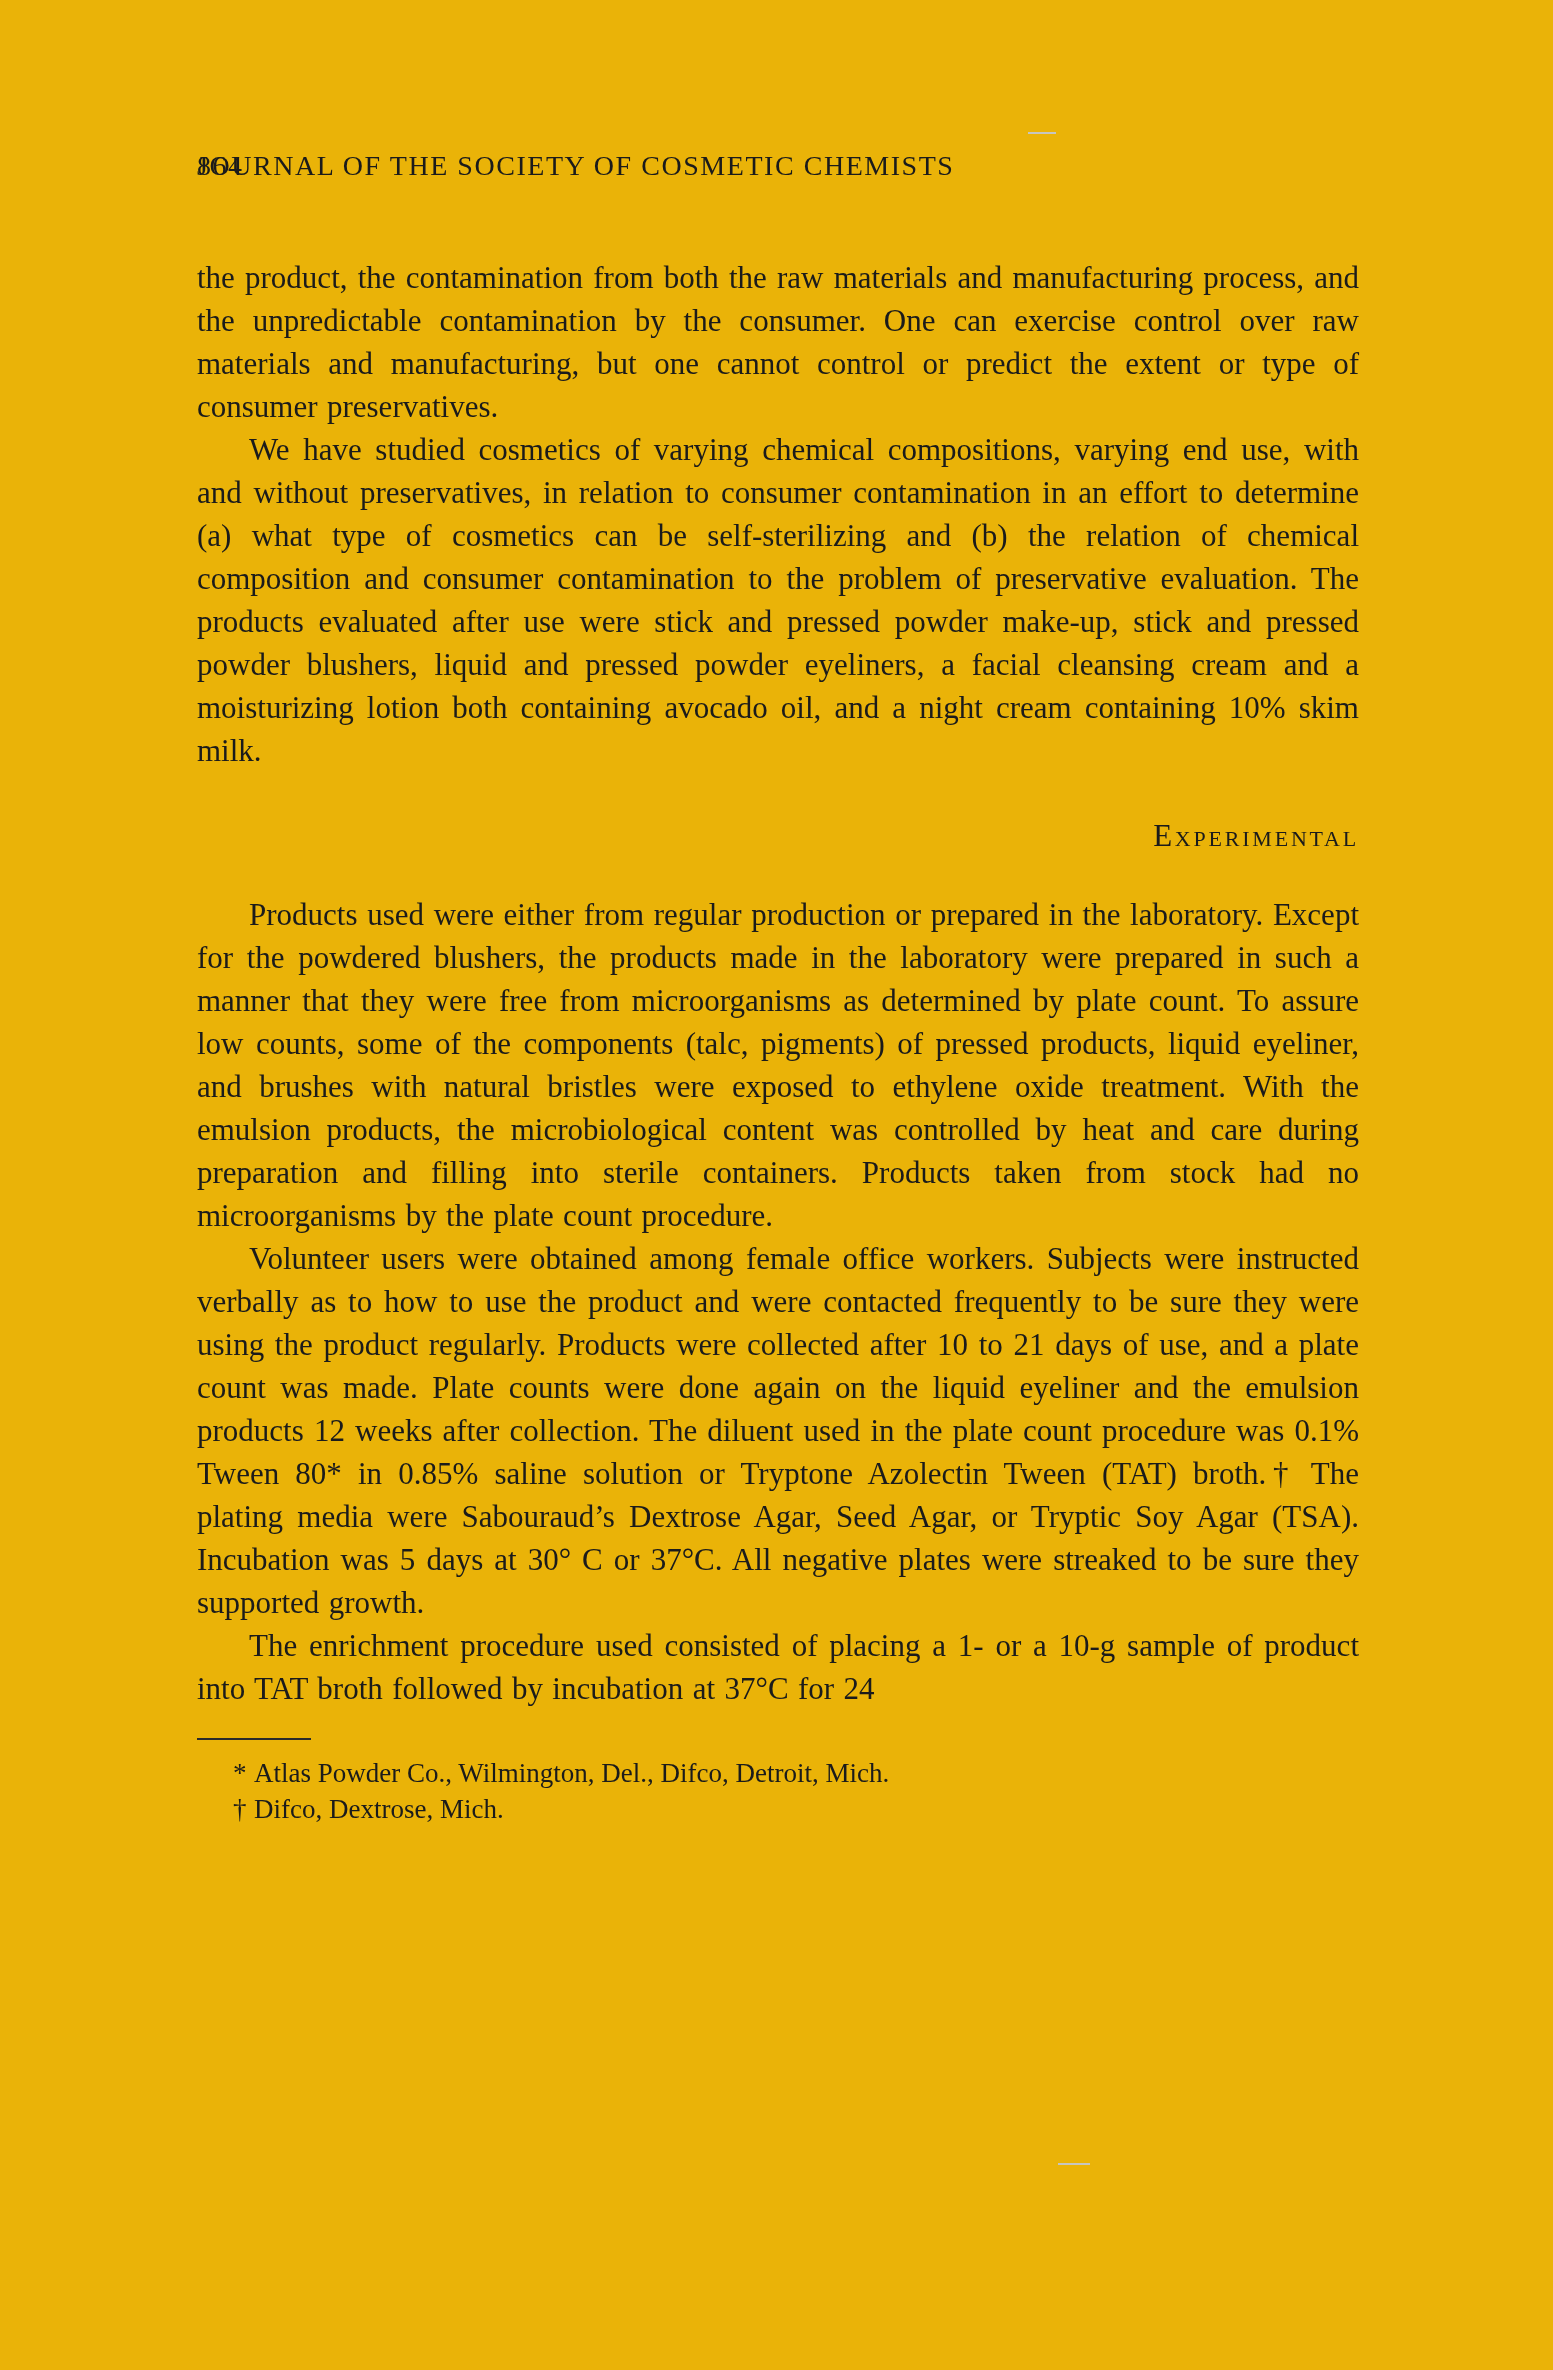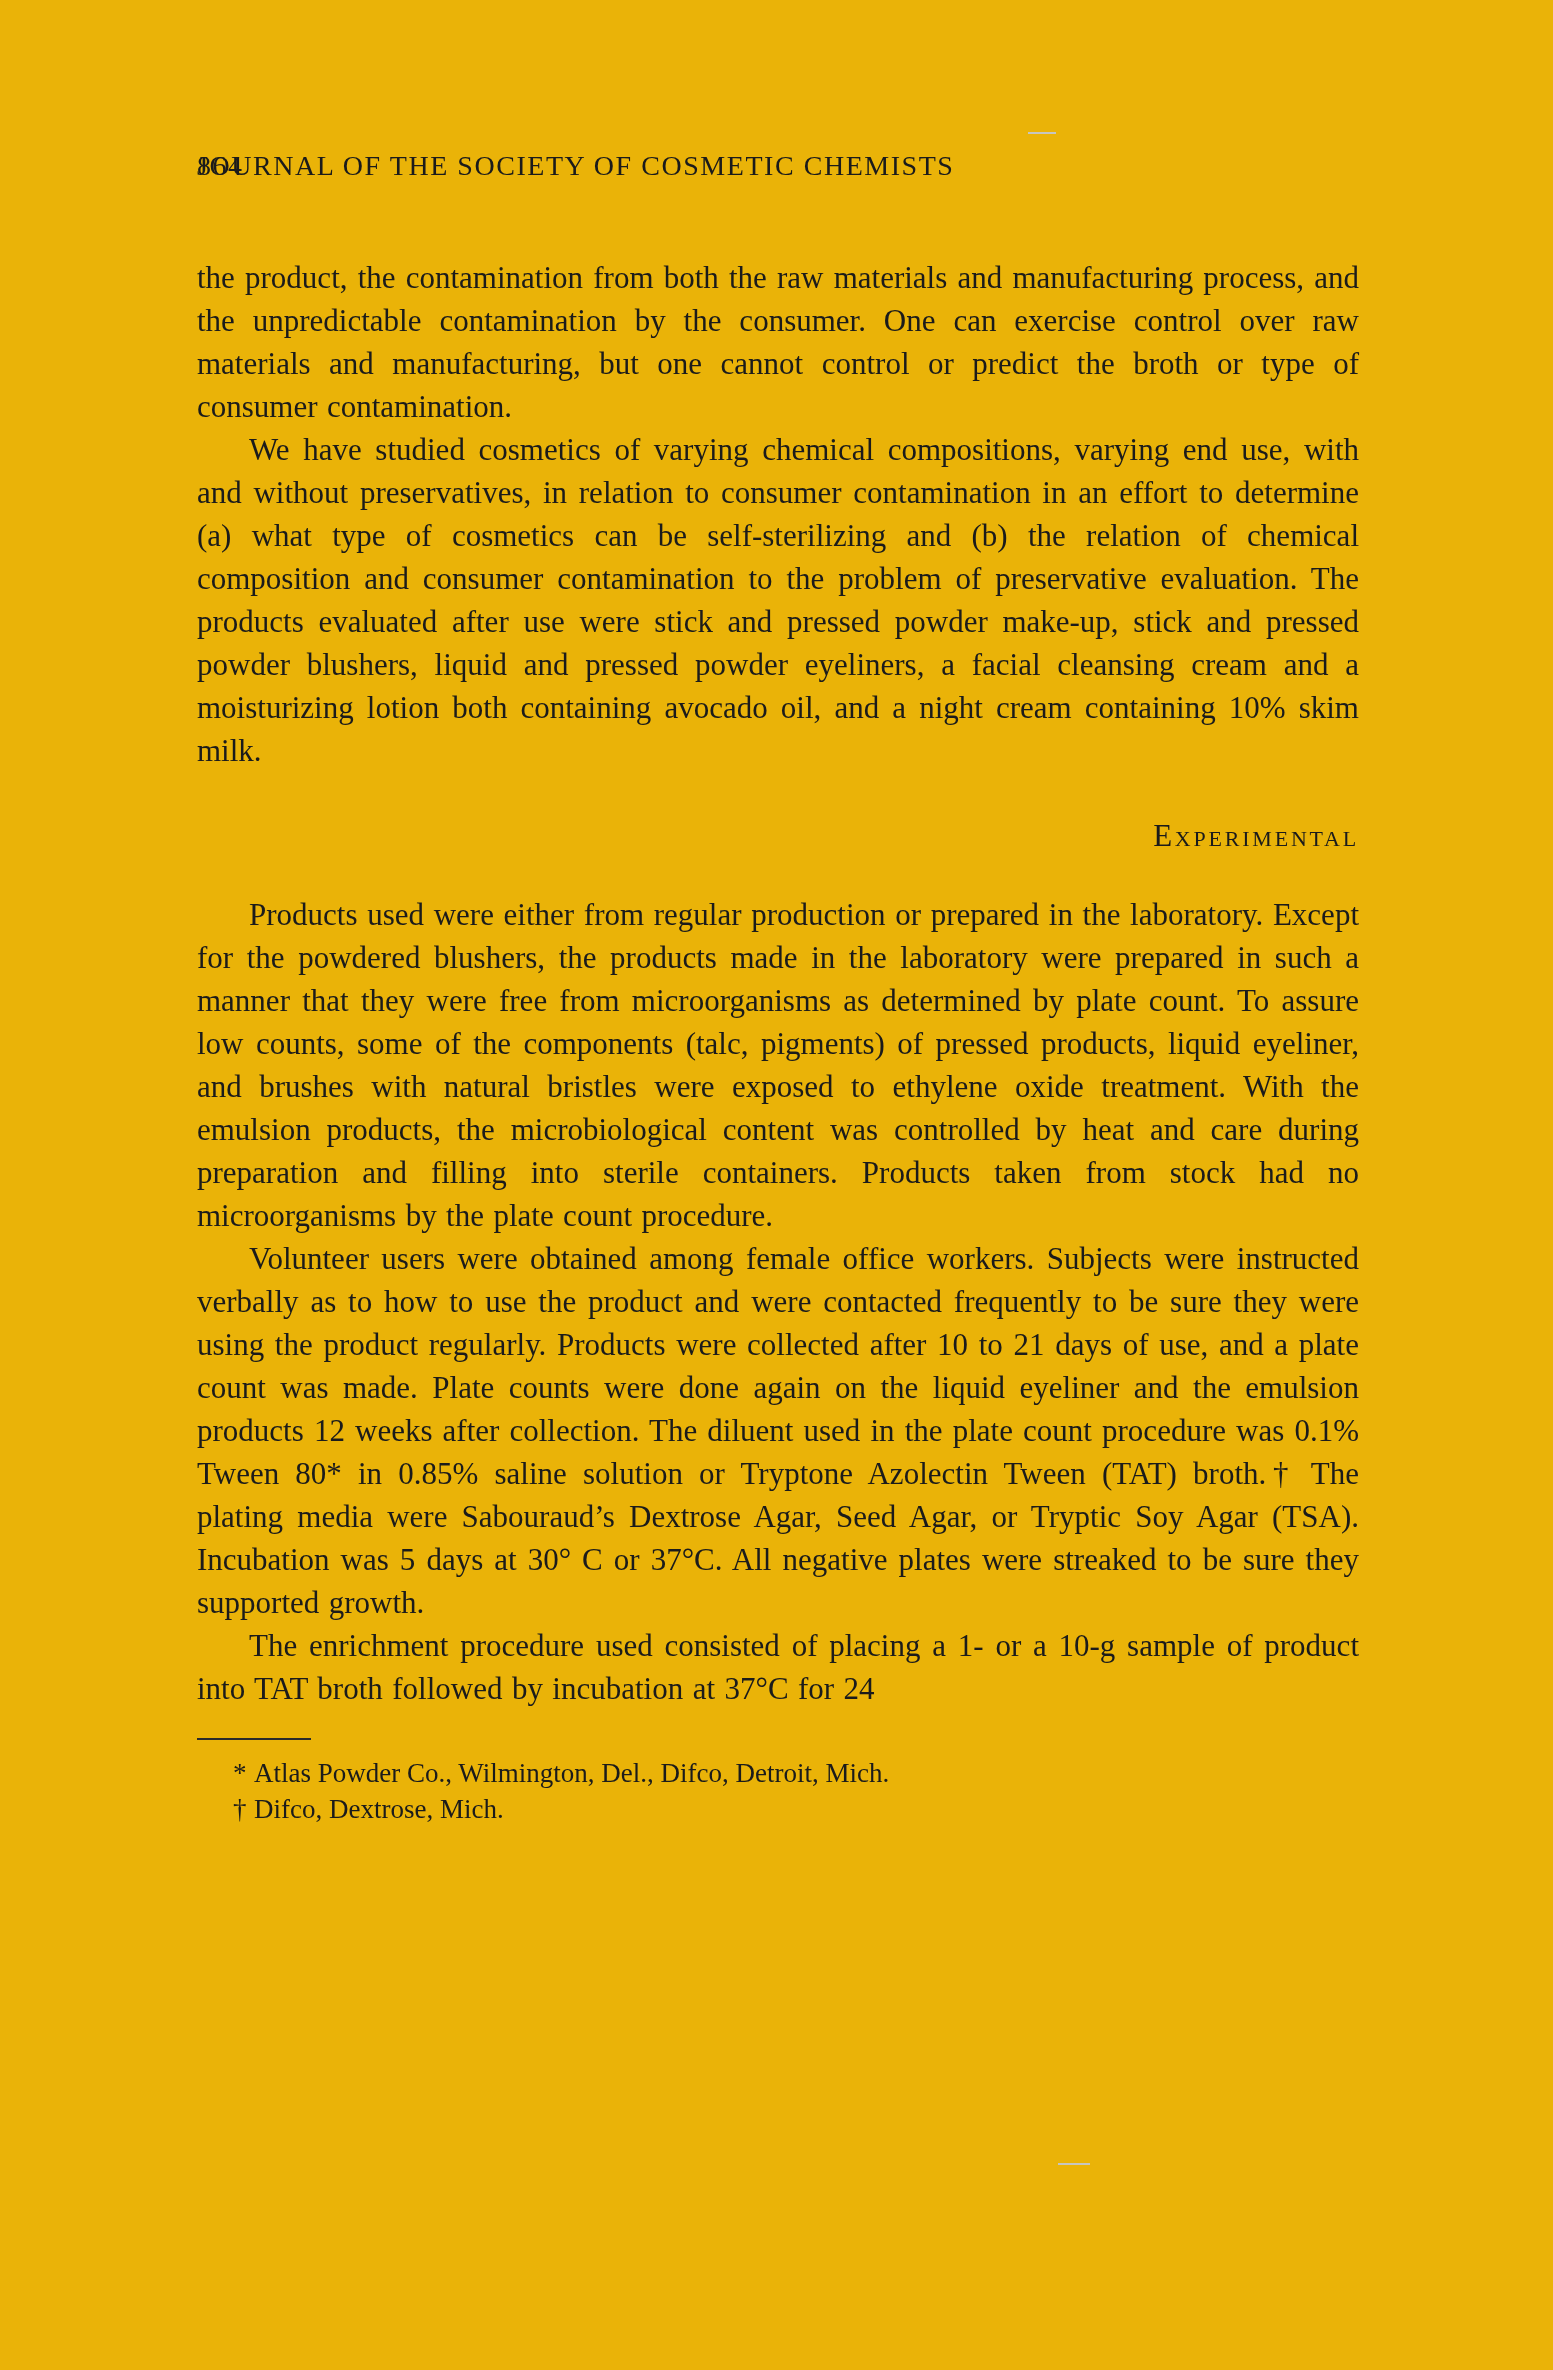--- a/index.html
+++ b/index.html
@@ -95,21 +95,21 @@
   <div class="artifact artifact-top"></div>
   <div class="artifact artifact-bottom"></div>
 
   <header class="running-head">
     <span class="page-number">864</span>
     <span class="journal-title">JOURNAL OF THE SOCIETY OF COSMETIC CHEMISTS</span>
   </header>
 
   <main class="text-block">
 
-    <p class="para no-indent">the product, the contamination from both the raw materials and manufacturing process, and the unpredictable contamination by the consumer. One can exercise control over raw materials and manufacturing, but one cannot control or predict the broth or type of consumer contamination.</p>
+    <p class="para no-indent">the product, the contamination from both the raw materials and manufacturing process, and the unpredictable contamination by the consumer. One can exercise control over raw materials and manufacturing, but one cannot control or predict the extent or type of consumer preservatives.</p>
 
     <p class="para">We have studied cosmetics of varying chemical compositions, varying end use, with and without preservatives, in relation to consumer contamination in an effort to determine (a) what type of cosmetics can be self-sterilizing and (b) the relation of chemical composition and consumer contamination to the problem of preservative evaluation. The products evaluated after use were stick and pressed powder make-up, stick and pressed powder blushers, liquid and pressed powder eyeliners, a facial cleansing cream and a moisturizing lotion both containing avocado oil, and a night cream containing 10% skim milk.</p>
 
     <h2 class="section-heading">Experimental</h2>
 
     <p class="para">Products used were either from regular production or prepared in the laboratory. Except for the powdered blushers, the products made in the laboratory were prepared in such a manner that they were free from microorganisms as determined by plate count. To assure low counts, some of the components (talc, pigments) of pressed products, liquid eyeliner, and brushes with natural bristles were exposed to ethylene oxide treatment. With the emulsion products, the microbiological content was controlled by heat and care during preparation and filling into sterile containers. Products taken from stock had no microorganisms by the plate count procedure.</p>
 
     <p class="para">Volunteer users were obtained among female office workers. Subjects were instructed verbally as to how to use the product and were contacted frequently to be sure they were using the product regularly. Products were collected after 10 to 21 days of use, and a plate count was made. Plate counts were done again on the liquid eyeliner and the emulsion products 12 weeks after collection. The diluent used in the plate count procedure was 0.1% Tween 80* in 0.85% saline solution or Tryptone Azolectin Tween (TAT) broth.† The plating media were Sabouraud’s Dextrose Agar, Seed Agar, or Tryptic Soy Agar (TSA). Incubation was 5 days at 30° C or 37°C. All negative plates were streaked to be sure they supported growth.</p>
 
     <p class="para">The enrichment procedure used consisted of placing a 1- or a 10-g sample of product into TAT broth followed by incubation at 37°C for 24</p>

